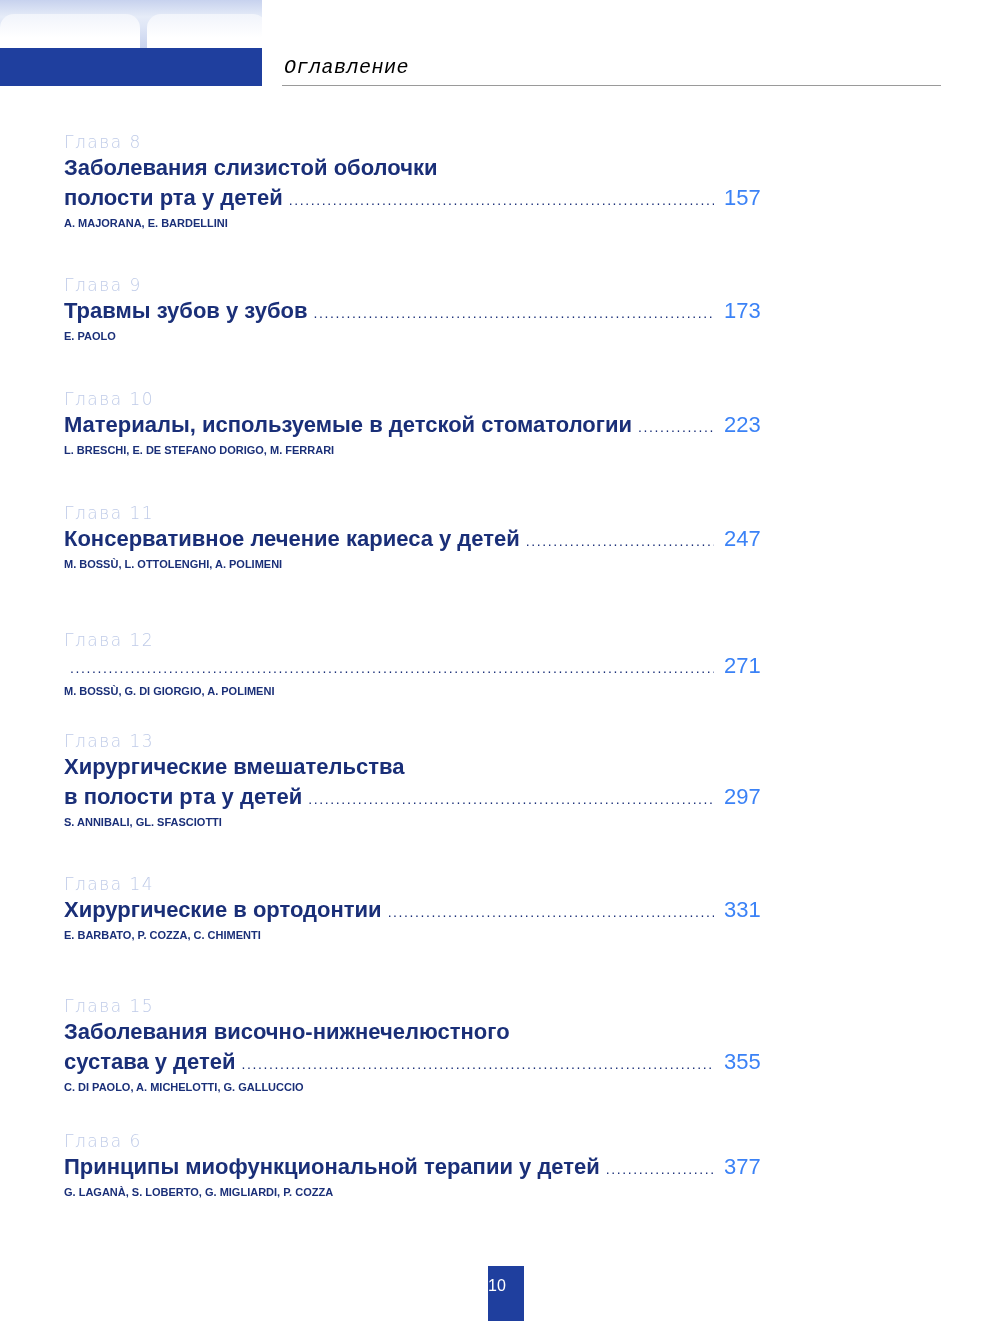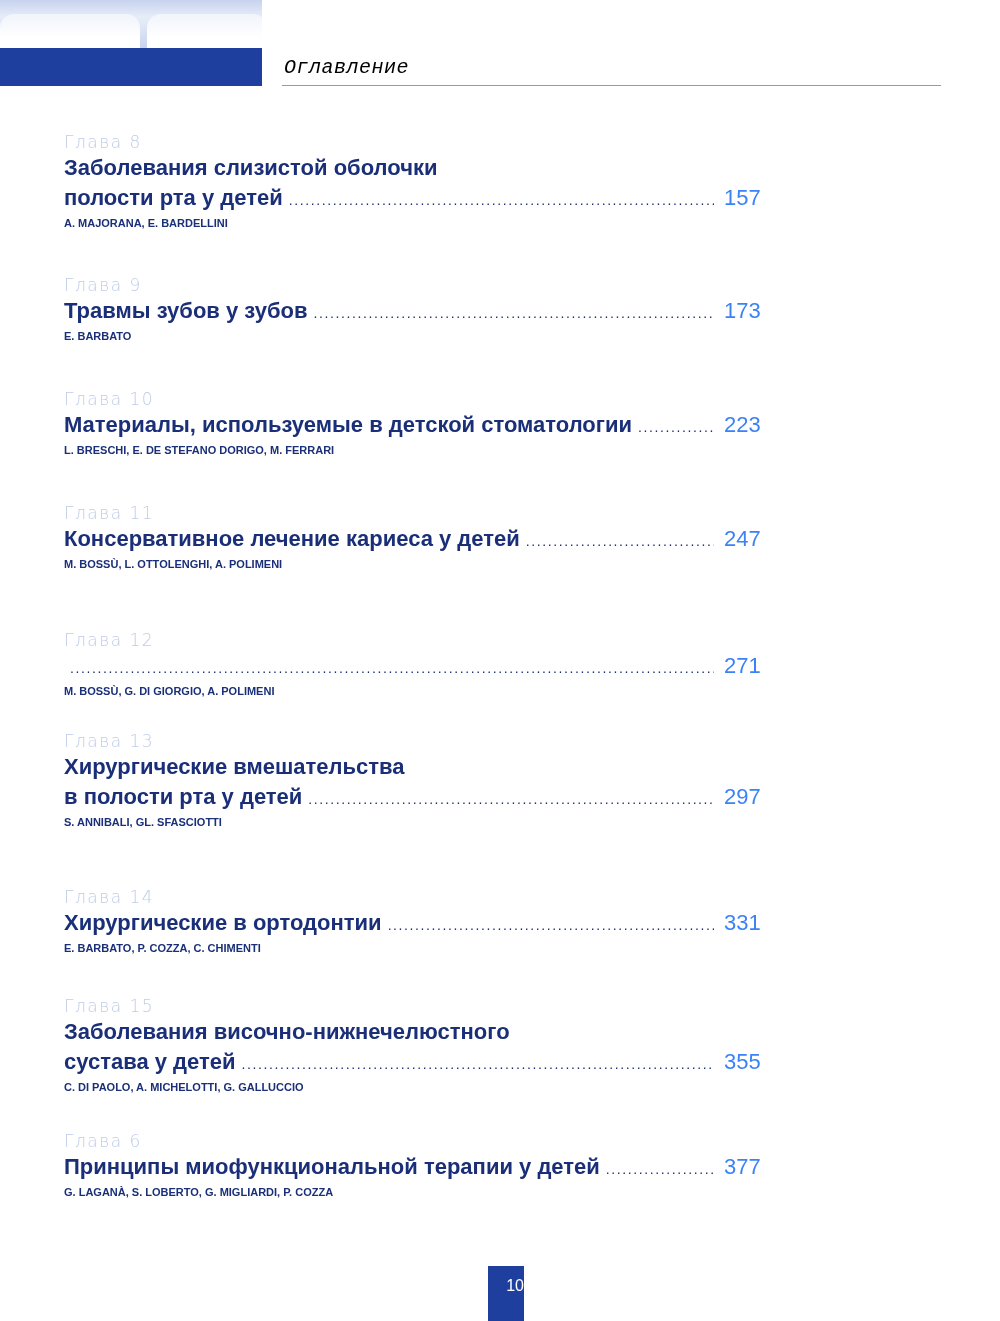--- a/index.html
+++ b/index.html
@@ -55,21 +55,21 @@
     }
     .authors {
       font-family: "Liberation Sans", sans-serif;
       font-size: 11px; font-weight: bold; color: #1a2f78;
       line-height: 20px; margin-top: 0px;
     }
     .page-badge {
       position: absolute; left: 488px; top: 1266px; width: 36px; height: 55px;
       background: #1f3f9e; color: #ffffff;
       font-family: "Liberation Sans", sans-serif; font-size: 16px;
-      text-align: right; line-height: 40px;
+      text-align: left; line-height: 40px;
     }
   </style>
 </head>
 <body>
 
 <div class="corner-photo">
   <div class="tooth" style="left:0;width:140px;"></div>
   <div class="tooth" style="left:147px;width:120px;"></div>
 </div>
 <div class="corner-bar"></div>
@@ -91,21 +91,21 @@
     <div class="authors">A. MAJORANA, E. BARDELLINI</div>
   </div>
 
   <div class="entry" style="top:143px;">
     <div class="chapter-label">Глава 9</div>
     <div class="title-line">
       <span class="txt">Травмы зубов у зубов</span>
       <span class="leader">...................................................................................................................................................</span>
       <span class="page">173</span>
     </div>
-    <div class="authors">E. BARBATO</div>
+    <div class="authors">E. PAOLO</div>
   </div>
 
   <div class="entry" style="top:257px;">
     <div class="chapter-label">Глава 10</div>
     <div class="title-line">
       <span class="txt">Материалы, используемые в детской стоматологии</span>
       <span class="leader">...................................................................................................................................................</span>
       <span class="page">223</span>
     </div>
     <div class="authors">L. BRESCHI, E. DE STEFANO DORIGO, M. FERRARI</div>
@@ -136,21 +136,21 @@
       <span class="txt">Хирургические вмешательства</span>
     </div>
     <div class="title-line">
       <span class="txt">в полости рта у детей</span>
       <span class="leader">...................................................................................................................................................</span>
       <span class="page">297</span>
     </div>
     <div class="authors">S. ANNIBALI, GL. SFASCIOTTI</div>
   </div>
 
-  <div class="entry" style="top:742px;margin-top:13px;">
+  <div class="entry" style="top:742px;">
     <div class="chapter-label">Глава 14</div>
     <div class="title-line">
       <span class="txt">Хирургические в ортодонтии</span>
       <span class="leader">...................................................................................................................................................</span>
       <span class="page">331</span>
     </div>
     <div class="authors">E. BARBATO, P. COZZA, C. CHIMENTI</div>
   </div>
 
   <div class="entry" style="top:856px;margin-top:8px;">

